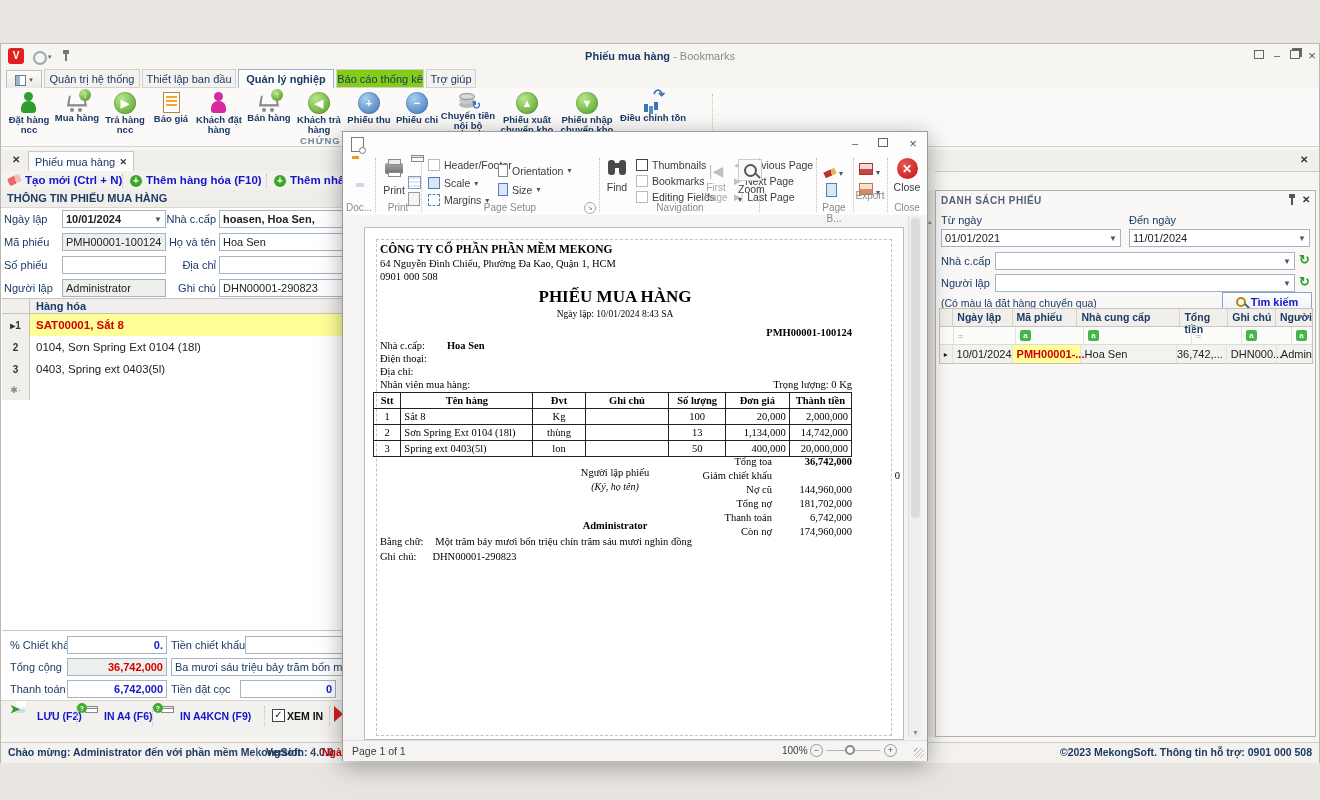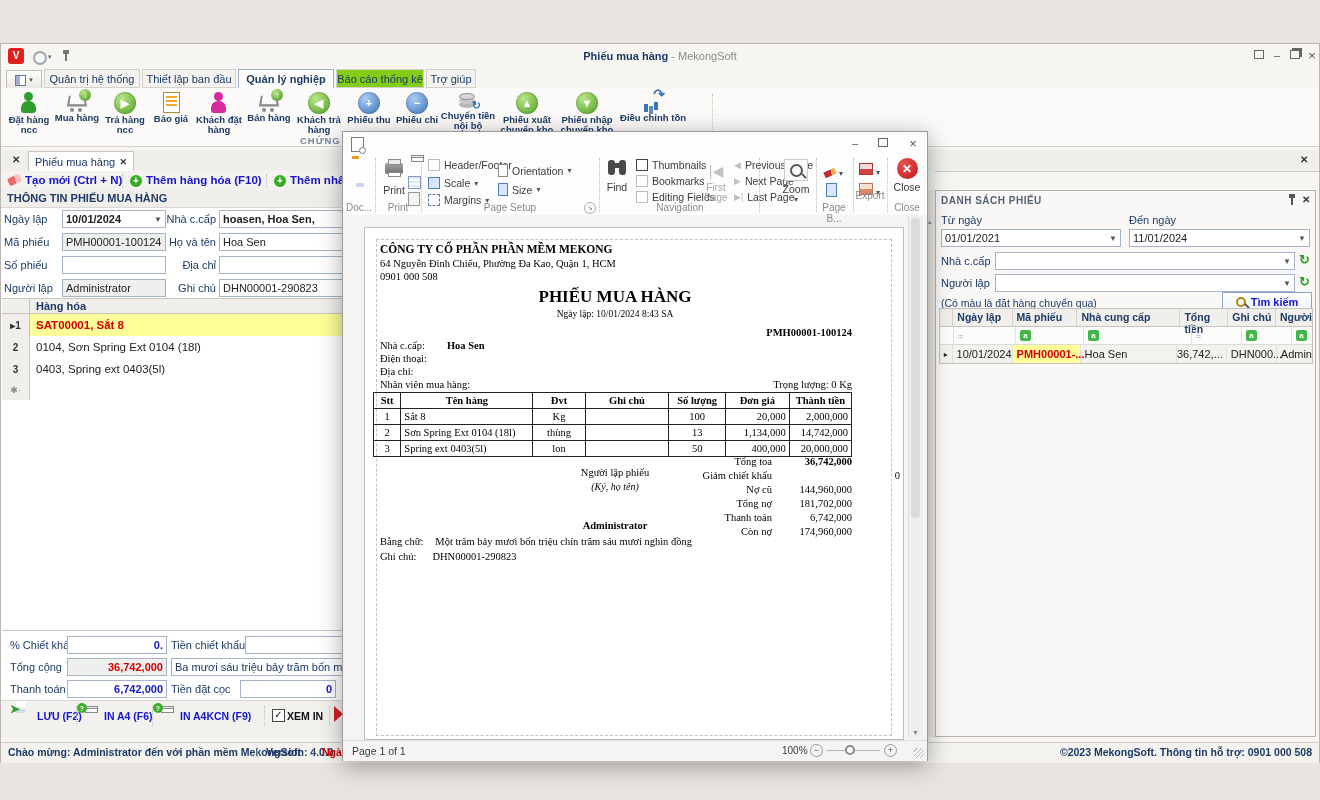--- a/index.html
+++ b/index.html
@@ -78,21 +78,21 @@
 
   <div class="abs" style="left:8px;top:48px;width:16px;height:16px;background:#e01f1f;border-radius:3px;color:#fff;font-size:10px;font-weight:bold;text-align:center;line-height:16px;">V</div>
   <div class="abs" style="left:33px;top:51px;width:10px;height:10px;border:2px solid #9aa7b5;border-radius:50%;"></div>
   <div class="abs" style="left:48px;top:53px;font-size:7px;color:#666;">▾</div>
   <div class="abs" style="left:62px;top:50px;width:8px;height:12px;">
     <span style="position:absolute;left:1px;top:0;width:6px;height:4px;background:#777;"></span>
     <span style="position:absolute;left:3px;top:4px;width:2px;height:7px;background:#777;"></span>
   </div>
   <div class="abs" style="left:400px;top:50px;width:520px;text-align:center;font-size:11px;">
     <span class="navy" style="font-weight:bold;">Phiếu mua hàng</span>
-    <span style="color:#8b8b8b;">- MekongSoft</span>
+    <span style="color:#8b8b8b;">- Bookmarks</span>
   </div>
   <div class="wbtn" style="left:1252px;top:50px;"><span class="minibox"></span></div>
   <div class="wbtn" style="left:1270px;top:50px;">–</div>
   <div class="wbtn" style="left:1288px;top:50px;"><span class="minibox" style="box-shadow:2px -2px 0 #666;"></span></div>
   <div class="wbtn" style="left:1305px;top:50px;font-size:13px;">×</div>
 
   <div class="abs" style="left:6px;top:70px;width:34px;height:18px;border:1px solid #c2bfb9;background:linear-gradient(#fdfdfd,#e9e7e3);display:flex;align-items:center;justify-content:center;gap:3px;">
     <span style="width:9px;height:9px;border:1px solid #667a99;background:linear-gradient(90deg,#9db3cf 50%,#fff 50%);display:inline-block;"></span>
     <span style="font-size:7px;color:#555;">▾</span>
   </div>
@@ -461,21 +461,21 @@
   <div class="ritem ghost" style="left:734px;top:175px;z-index:32;">
       <span style="font-size:9px;color:#c0c0c0;">▶</span>
       <span>Next Page</span>
     </div>
   <div class="ritem ghost" style="left:734px;top:191px;z-index:32;">
       <span style="font-size:9px;color:#c0c0c0;">▶|</span>
       <span>Last Page</span>
     </div>
   <div class="glabel" style="left:620px;top:202px;width:120px;z-index:32;">Navigation</div>
 
-  <div class="abs" style="left:778px;top:159px;width:36px;text-align:center;z-index:32;">
+  <div class="abs" style="left:738px;top:159px;width:36px;z-index:32;">
     <span style="display:inline-flex;width:22px;height:20px;border:1px solid #ccc;background:#fafafa;align-items:center;justify-content:center;">
         <span class="mag"></span>
       </span>
     <div style="font-size:10.5px;color:#3b3b3b;margin-top:2px;">Zoom</div>
     <div style="font-size:8px;color:#555;">▾</div>
   </div>
 
   <div class="abs" style="left:824px;top:162px;z-index:32;"><span style="display:inline-block;width:12px;height:6px;background:linear-gradient(100deg,#c03030 60%,#e8b050 60%);transform:rotate(-25deg);"></span><span style="font-size:8px;color:#555;margin-left:3px;">▾</span></div>
   <div class="abs" style="left:826px;top:183px;z-index:32;"><span class="blue-ic" style="width:9px;height:12px;"></span></div>
   <div class="glabel" style="left:816px;top:202px;width:36px;z-index:32;">Page B...</div>

